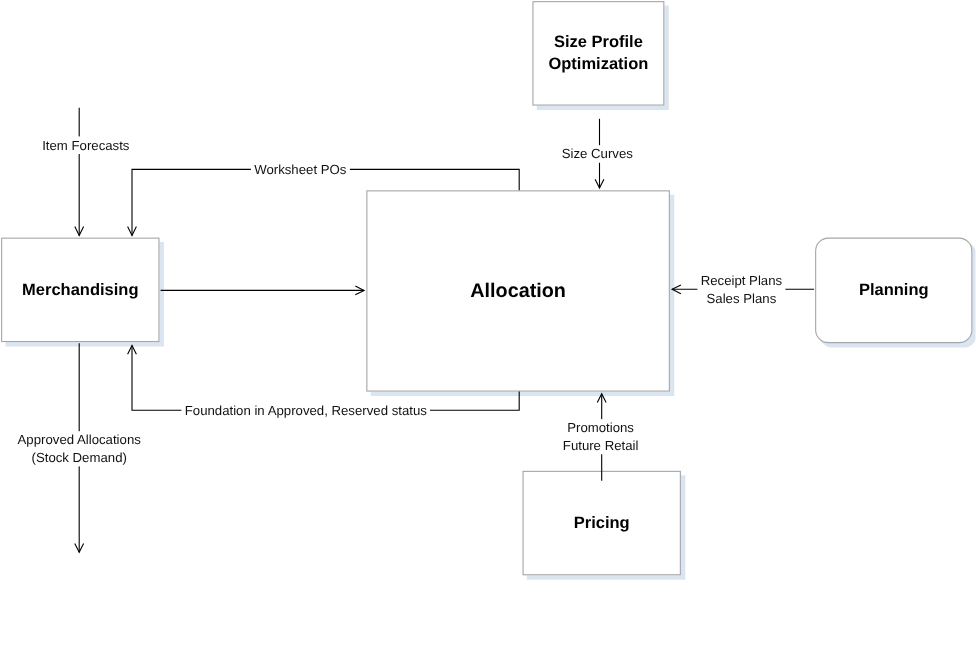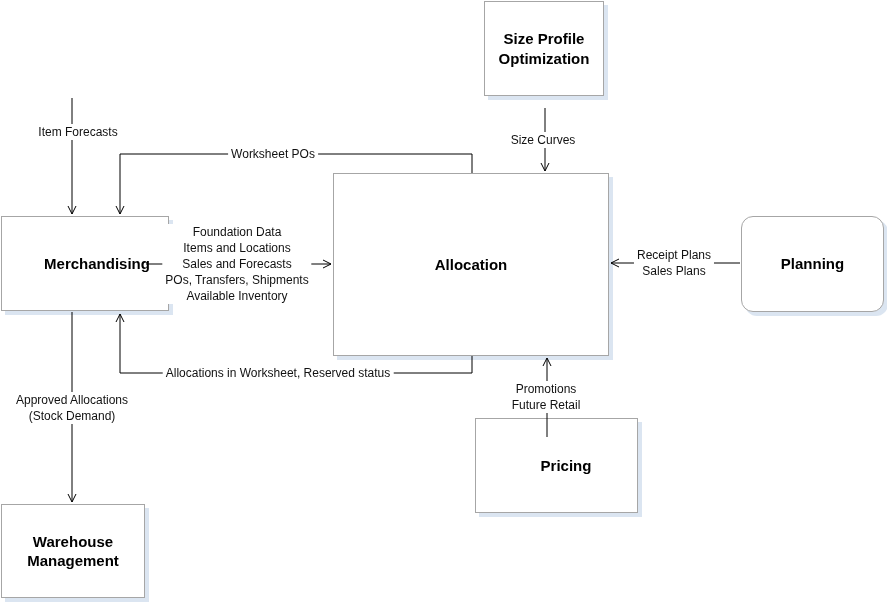--- a/index.html
+++ b/index.html
@@ -7,21 +7,21 @@
     position:relative; width:887px; height:604px; background:#ffffff;
     font-family:"Liberation Sans", sans-serif; overflow:hidden; color:#000;
   }
   .connectors { position:absolute; left:0; top:0; width:887px; height:604px; z-index:2; }
   .box {
     position:absolute; background:#ffffff; border:1px solid #a6a6a6;
     box-shadow:4px 4px 0 #dbe5f1; display:flex; align-items:center; justify-content:center;
     text-align:center; font-weight:700; font-size:15px; line-height:1.3;
     white-space:pre-line; z-index:1;
   }
-  .box.big { font-size:15px; }
+  .box.big { font-size:18px; }
   .flow-label {
     position:absolute; transform:translate(-50%,-50%); background:#ffffff;
     font-size:12px; line-height:16px; text-align:center; color:#111;
     white-space:pre-line; padding:0 3px; z-index:3;
   }
 </style>
 </head>
 <body>
 
 <div class="canvas">
@@ -39,42 +39,35 @@
     <path d="M545,108 L545,171" fill="none" stroke="#000" stroke-width="1" marker-end="url(#arrowhead)"></path>
     <path d="M740,263 L611,263" fill="none" stroke="#000" stroke-width="1" marker-end="url(#arrowhead)"></path>
     <path d="M547,437 L547,358" fill="none" stroke="#000" stroke-width="1" marker-end="url(#arrowhead)"></path>
     <path d="M72,312 L72,502" fill="none" stroke="#000" stroke-width="1" marker-end="url(#arrowhead)"></path>
   </svg>
 
 
   <div class="box" style="left:484px; top:1px; width:118px; height:93px;">Size Profile
 Optimization</div>
 
-  <div class="box" style="left:1px; top:216px; width:142px; height:93px;padding-left:24px;">Merchandising</div>
+  <div class="box" style="left:1px; top:216px; width:142px; height:93px;">Merchandising</div>
 
   <div class="box big" style="left:333px; top:173px; width:274px; height:181px;">Allocation</div>
 
   <div class="box" style="left:741px; top:216px; width:141px; height:94px;border-radius:12px;">Planning</div>
 
-  <div class="box" style="left:475px; top:418px; width:142px; height:93px;padding-left:19px;">Pricing</div>
+  <div class="box" style="left:475px; top:428px; width:142px; height:93px;">Pricing</div>
 
-  <div class="box" style="left:1px; top:504px; width:142px; height:92px;">Warehouse
-Management</div>
 
   <div class="flow-label" style="left:78px; top:132px;text-align:center;">Item Forecasts</div>
 
   <div class="flow-label" style="left:273px; top:154px;">Worksheet POs</div>
 
-  <div class="flow-label" style="left:237px; top:264px;">Foundation Data
-Items and Locations
-Sales and Forecasts
-POs, Transfers, Shipments
-Available Inventory</div>
 
-  <div class="flow-label" style="left:278px; top:373px;">Allocations in Worksheet, Reserved status</div>
+  <div class="flow-label" style="left:278px; top:373px;">Foundation in Approved, Reserved status</div>
 
   <div class="flow-label" style="left:543px; top:140px;">Size Curves</div>
 
   <div class="flow-label" style="left:674px; top:263px;">Receipt Plans
 Sales Plans</div>
 
   <div class="flow-label" style="left:546px; top:397px;">Promotions
 Future Retail</div>
 
   <div class="flow-label" style="left:72px; top:408px;">Approved Allocations

